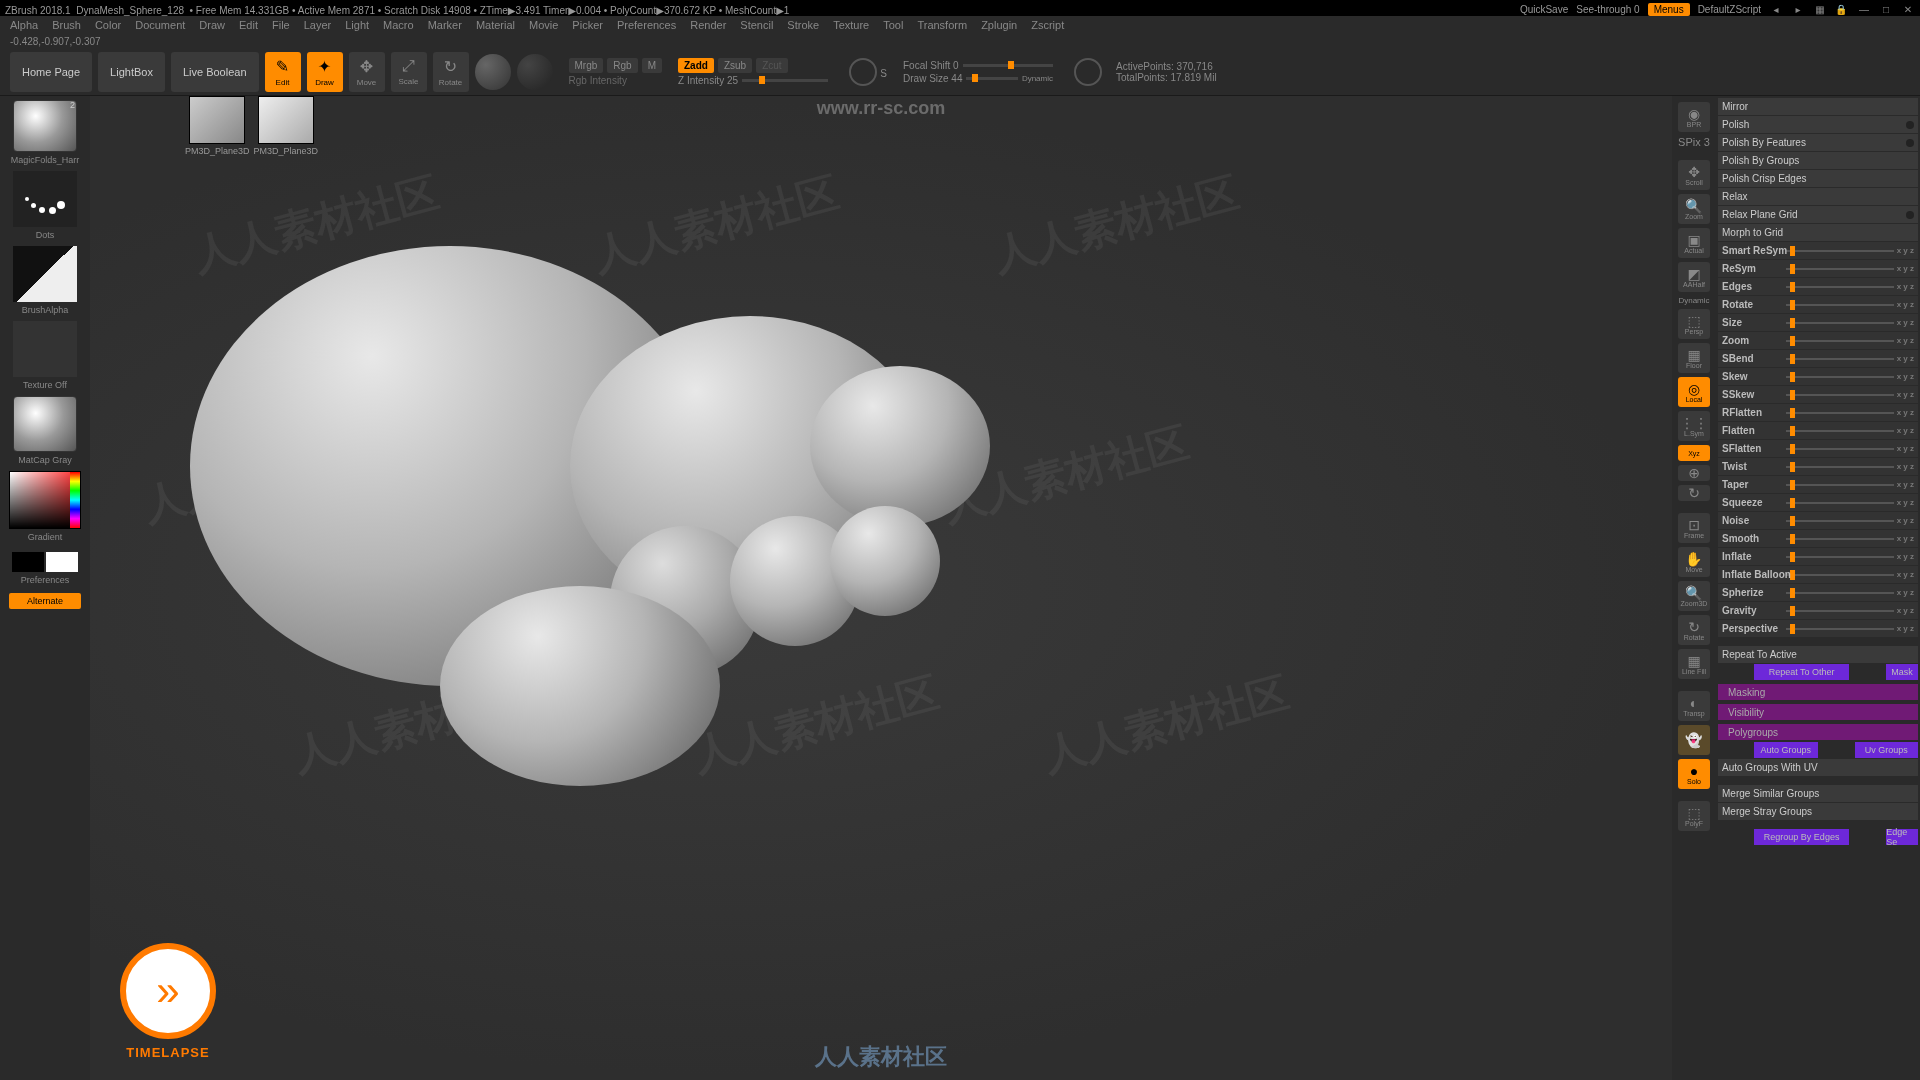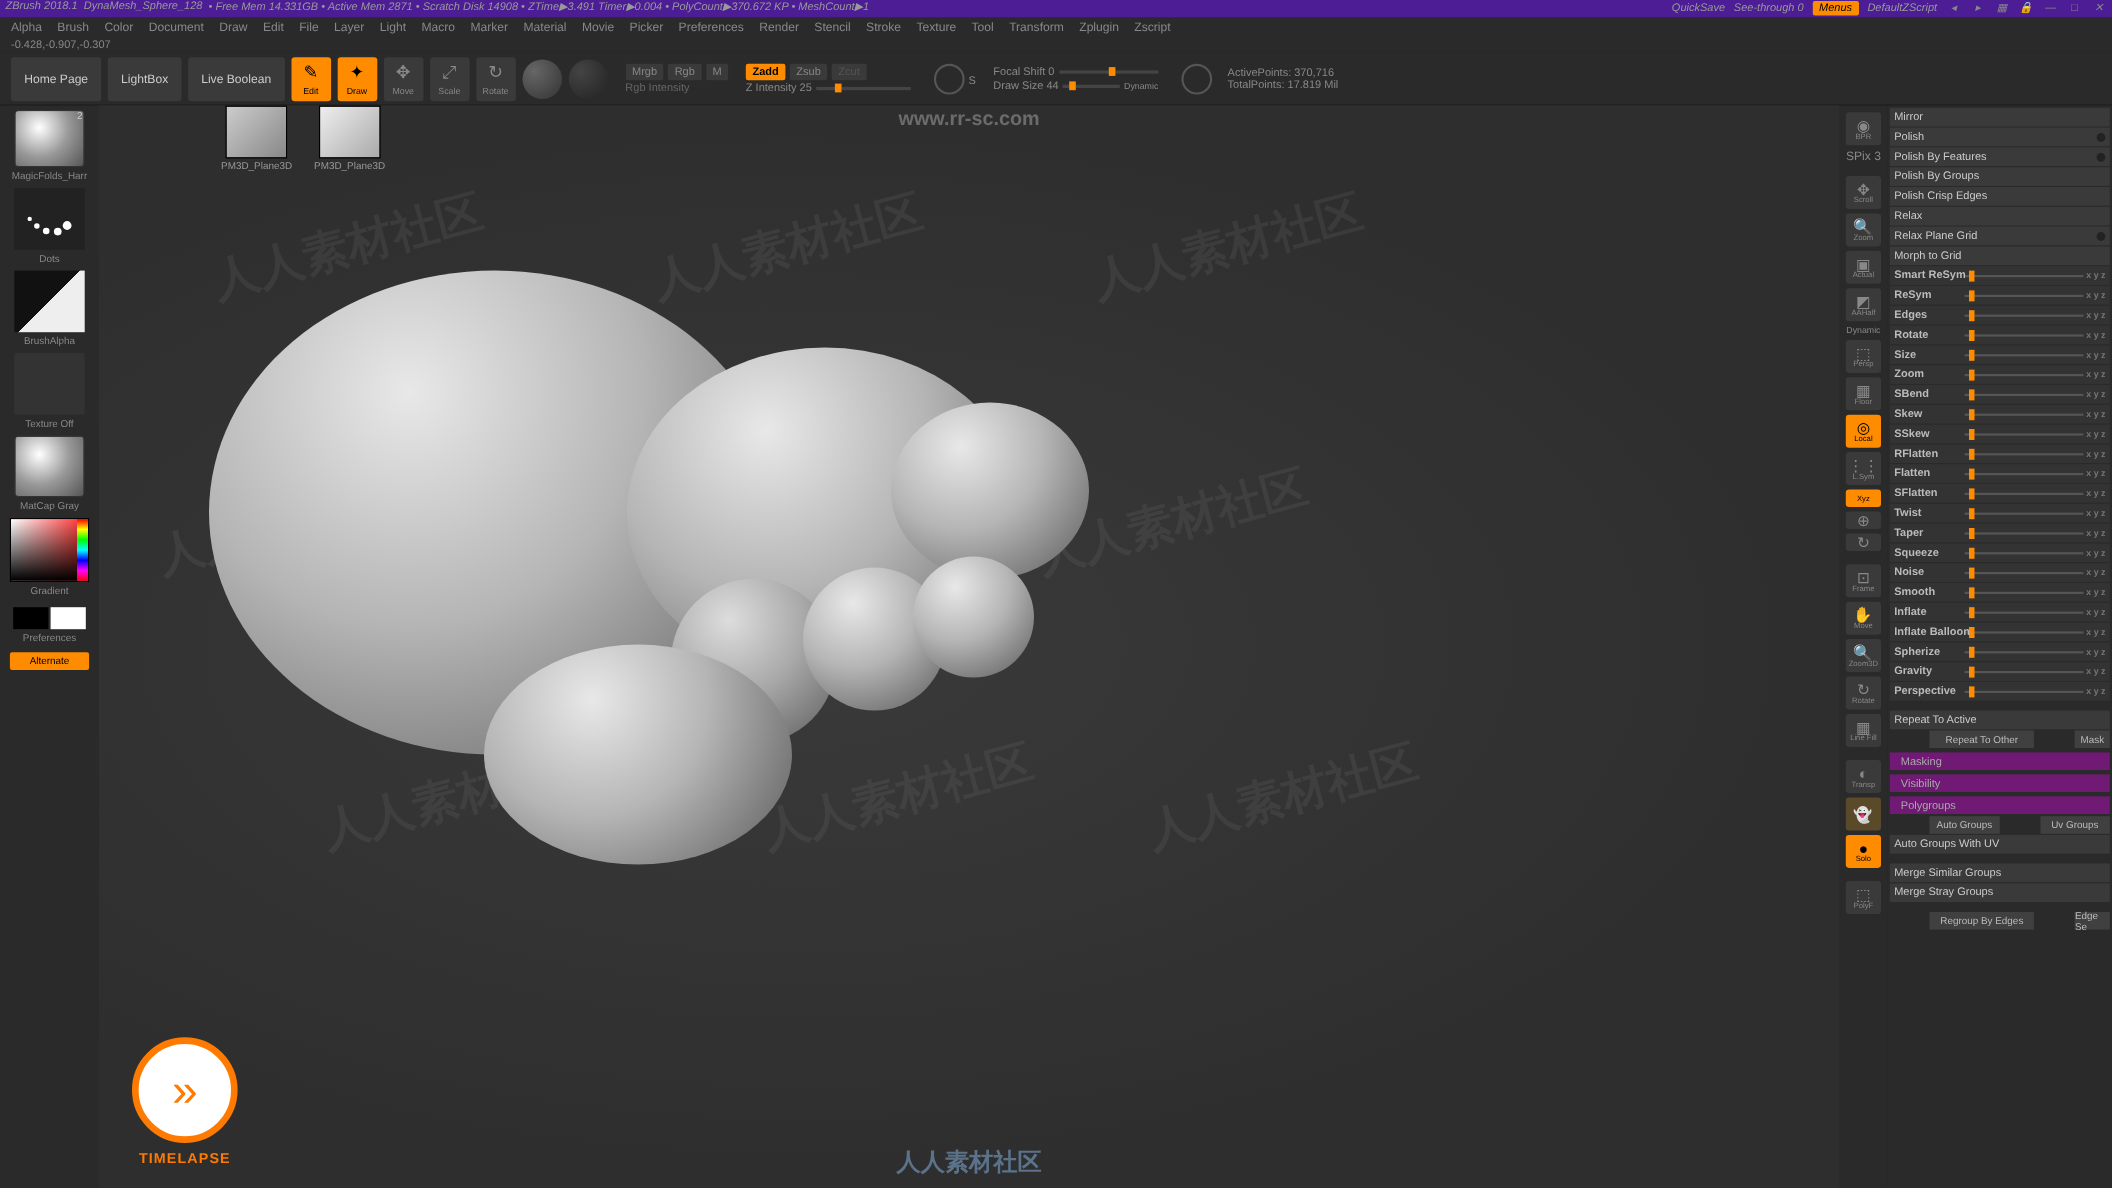--- a/index.html
+++ b/index.html
@@ -1,19 +1,19 @@
 <!DOCTYPE html>
 <html><head>
 <meta charset="utf-8">
 <style>
 * { margin: 0; padding: 0; box-sizing: border-box; font-family: Arial, sans-serif; user-select: none; }
 body { background: #2a2a2a; color: #aaa; font-size: 11px; width: 1920px; height: 1080px; overflow: hidden; position: relative; }
 
 
-.title-bar { height: 16px; background: #4c1d95; display: flex; align-items: flex-start; padding: 0 5px; font-size: 10px; color: #999; font-style: italic; }
+.title-bar { height: 16px; background: #000000; display: flex; align-items: flex-end; padding: 0 5px; font-size: 10px; color: #999; }
 .title-bar .spacer { flex: 1; }
 .title-bar .right-items { display: flex; gap: 8px; align-items: center; }
 .title-bar .menus-btn { background: #ff8c00; color: #000; padding: 1px 6px; border-radius: 2px; font-size: 10px; }
 .title-bar .icon-btn { width: 14px; height: 14px; display: inline-flex; align-items: center; justify-content: center; color: #888; }
 
 
 .menu-bar { height: 18px; background: #2a2a2a; display: flex; align-items: center; padding: 0 10px; gap: 14px; font-size: 11px; color: #888; }
 .menu-bar span { cursor: pointer; }
 .coord-bar { height: 14px; background: #2a2a2a; padding: 0 10px; font-size: 10px; color: #888; display:flex; align-items:center;}
 
@@ -51,21 +51,21 @@
 .texture-box { width:64px; height:56px; background:#333;}
 .color-picker { width:72px; height:58px; background: linear-gradient(to bottom, #ff6666, #66ff66, #6666ff); position:relative; border:1px solid #000;}
 .color-hue { position:absolute; right:0; top:0; width:10px; height:100%; background: linear-gradient(to bottom, red, yellow, lime, cyan, blue, magenta, red);}
 .color-main { position:absolute; left:0; top:0; right:10px; bottom:0; background: linear-gradient(to right, #fff, #f44), linear-gradient(to bottom, transparent, #000); background-blend-mode: multiply;}
 .swatch-row { display:flex; gap:2px; margin-top:4px;}
 .swatch { width:32px; height:20px;}
 .alt-btn { width:72px; height:16px; background:#ff8c00; color:#000; font-size:9px; display:flex; align-items:center; justify-content:center; margin-top:2px; border-radius:2px;}
 
 
 .thumb-strip { position:absolute; left:95px; top:0px; display:flex; gap:4px;}
-.strip-item { display:flex; flex-direction:column; align-items:center;margin-left:16px;}
+.strip-item { display:flex; flex-direction:column; align-items:center;}
 .strip-thumb { width:56px; height:48px; background:#ddd; border:1px solid #000;}
 .strip-label{ font-size:9px; color:#999; margin-top:2px;}
 
 
 .canvas { flex: 1; background: #353535; position: relative; background-image: radial-gradient(ellipse at 40% 50%, #3a3a3a 0%, #2e2e2e 70%); }
 .watermark { position:absolute; color:rgba(200,200,200,0.08); font-size:42px; font-weight:bold; transform:rotate(-15deg);}
 .timelapse-badge { position:absolute; left:30px; bottom:20px; display:flex; flex-direction:column; align-items:center;}
 .timelapse-circle{ width:96px; height:96px; border-radius:50%; border:6px solid #ff7a00; background:#fff; display:flex; align-items:center; justify-content:center; font-size:42px; color:#ff7a00;}
 .timelapse-text{ color:#ff7a00; font-weight:bold; font-size:13px; letter-spacing:1px; margin-top:6px;}
 
@@ -84,21 +84,21 @@
 .right-panel { width: 204px; background: #2a2a2a; padding: 2px; overflow:hidden;}
 .rp-row { height: 17px; display:flex; align-items:center; padding: 0 4px; background:#3a3a3a; margin-bottom:1px; font-size:10px; color:#ccc; position:relative;}
 .rp-row .dot { position:absolute; right:4px; width:8px; height:8px; border-radius:50%; background:#222;}
 .rp-slider { height: 17px; display:flex; align-items:center; background:#333; margin-bottom:1px; position:relative; padding:0 4px;font-weight:bold;}
 .rp-slider .lbl{ font-size:10px; color:#bbb; z-index:1;}
 .rp-slider .track{ position:absolute; left:68px; right:24px; height:2px; background:#555; top:8px;}
 .rp-slider .thumb{ position:absolute; width:5px; height:10px; background:#ff8c00; top:4px; left:72px;}
 .rp-slider .axes{ position:absolute; right:4px; font-size:8px; color:#777;}
 .rp-header { height:16px; background:#701a75; padding:0 10px; display:flex; align-items:center; font-size:10px; color:#aaa; margin-top:4px; margin-bottom:2px;}
 .rp-btn-row{ display:flex; gap:1px; margin-bottom:1px;}
-.rp-btn{ flex:1; height:16px; background:#404040; font-size:9px; color:#bbb; display:flex; align-items:center; justify-content:center;margin-left:36px;}
+.rp-btn{ flex:1; height:16px; background:#6d28d9; font-size:9px; color:#bbb; display:flex; align-items:center; justify-content:center;margin-left:36px;}
 </style>
 </head>
 <body>
 
 <div class="title-bar">
   <span>ZBrush 2018.1</span>&nbsp;&nbsp;
   <span>DynaMesh_Sphere_128</span>&nbsp;&nbsp;
   <span>• Free Mem 14.331GB • Active Mem 2871 • Scratch Disk 14908 • ZTime▶3.491 Timer▶0.004 • PolyCount▶370.672 KP • MeshCount▶1</span>
   <div class="spacer"></div>
   <div class="right-items">

